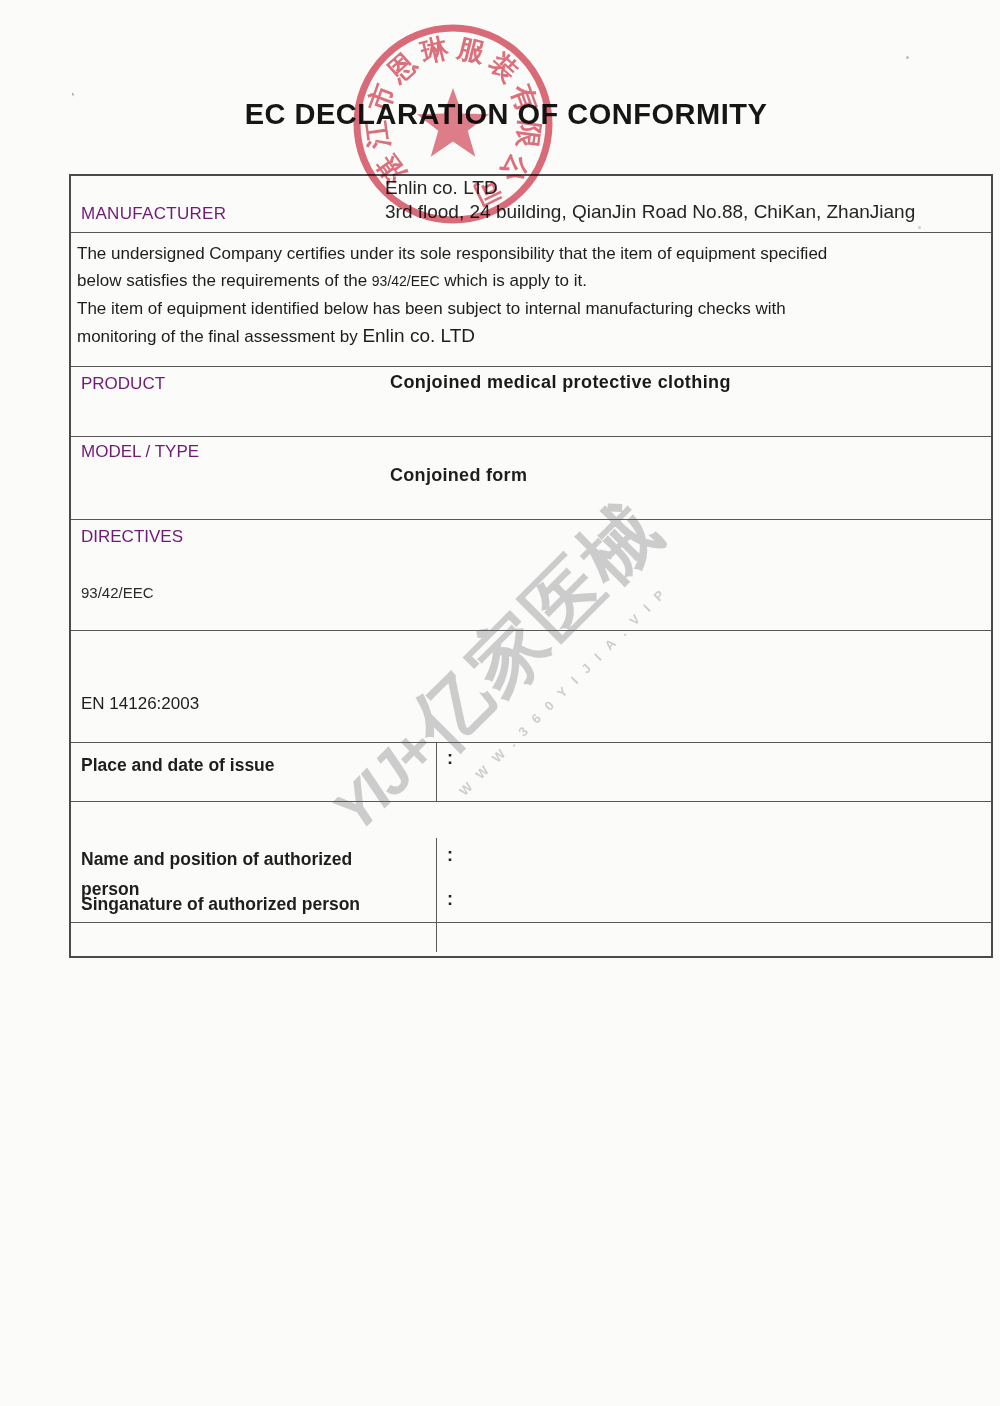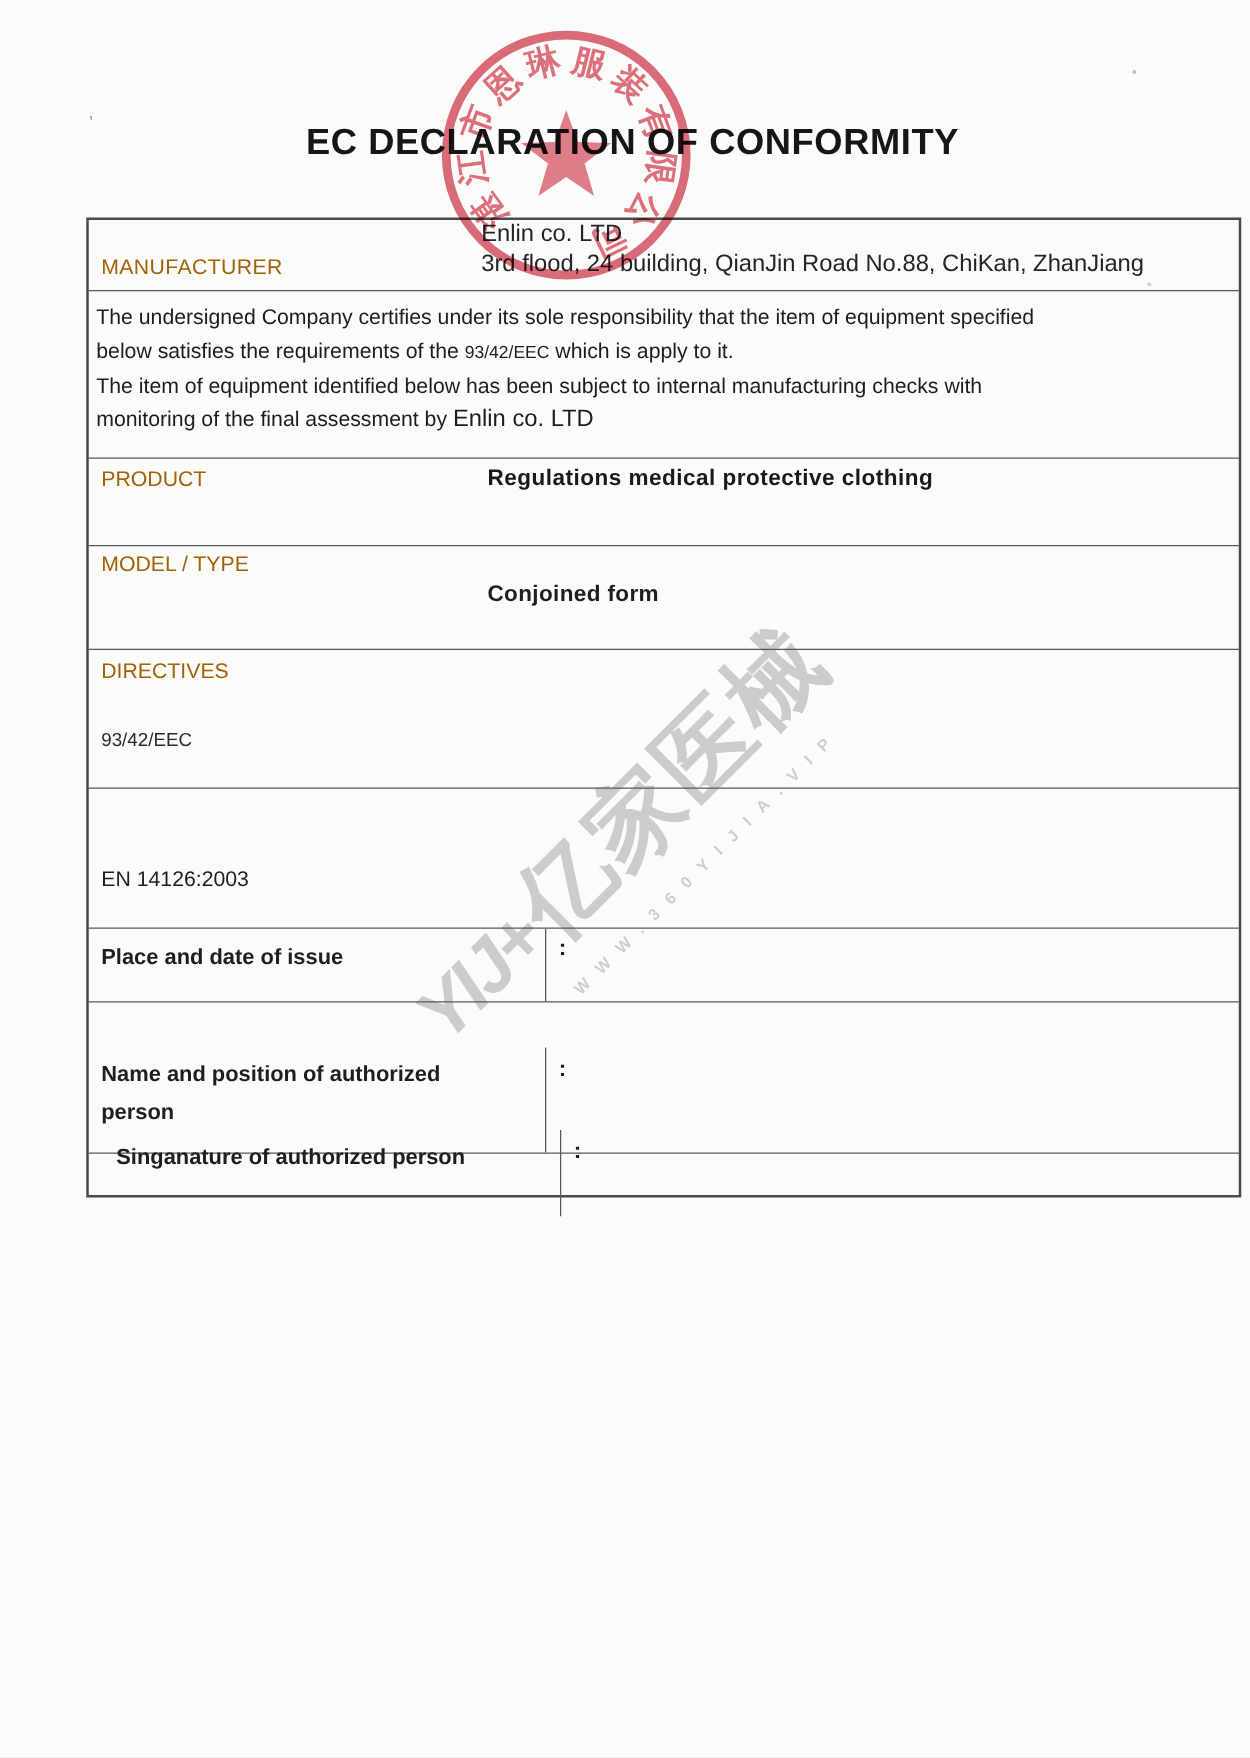--- a/index.html
+++ b/index.html
@@ -86,25 +86,25 @@
   .trow { position: absolute; left: 0; right: 0; border-bottom: 1px solid #585858; }
   .trow.last { border-bottom: none; }
   .r1 { top: 0;     height: 57px; }
   .r2 { top: 57px;  height: 134px; }
   .r3 { top: 191px; height: 70px; }
   .r4 { top: 261px; height: 83px; }
   .r5 { top: 344px; height: 111px; }
   .r6 { top: 455px; height: 112px; }
   .r7 { top: 567px; height: 59px; }
   .r8 { top: 662px; height: 85px; }
-  .r9 { top: 728px; height: 69px; padding-left: 12px; }
+  .r9 { top: 707px; height: 69px; }
   .cell-label {
     position: absolute;
     font-size: 17px;
-    color: #a16207;
+    color: #701a75;
   }
   .bold { font-weight: normal; }
   .manu-label { left: 10px; top: 28px; letter-spacing: 0.3px; }
   .manu-value { position: absolute; left: 314px; top: 0px; font-size: 19px; line-height: 24px; color: #252525; }
   .para { position: absolute; left: 6px; top: 7px; font-size: 17px; line-height: 27px; color: #1d1d1d; white-space: nowrap; }
   .code-small { font-size: 14px; }
   .company-big { font-size: 19px; }
   .prod-label { left: 10px; top: 7px; }
   .prod-value { position: absolute; left: 319px; top: 5px; font-size: 18px; font-weight: bold; letter-spacing: 0.4px; color: #1a1a1a; }
   .model-label { left: 10px; top: 5px; }
@@ -174,21 +174,21 @@
       <div class="para">
         <div>The undersigned Company certifies under its sole responsibility that the item of equipment specified</div>
         <div><span>below satisfies the requirements of the </span><span class="code-small">93/42/EEC</span><span> which is apply to it.</span></div>
         <div>The item of equipment identified below has been subject to internal manufacturing checks with</div>
         <div><span>monitoring of the final assessment by </span><span class="company-big">Enlin co. LTD</span></div>
       </div>
     </div>
 
     <div class="trow r3">
       <span class="cell-label bold prod-label">PRODUCT</span>
-      <span class="prod-value">Regulations medical protective clothing</span>
+      <span class="prod-value">Conjoined medical protective clothing</span>
     </div>
 
     <div class="trow r4">
       <span class="cell-label bold model-label">MODEL / TYPE</span>
       <span class="model-value">Conjoined form</span>
     </div>
 
     <div class="trow r5">
       <span class="cell-label bold dir-label">DIRECTIVES</span>
       <span class="dir-value">93/42/EEC</span>

